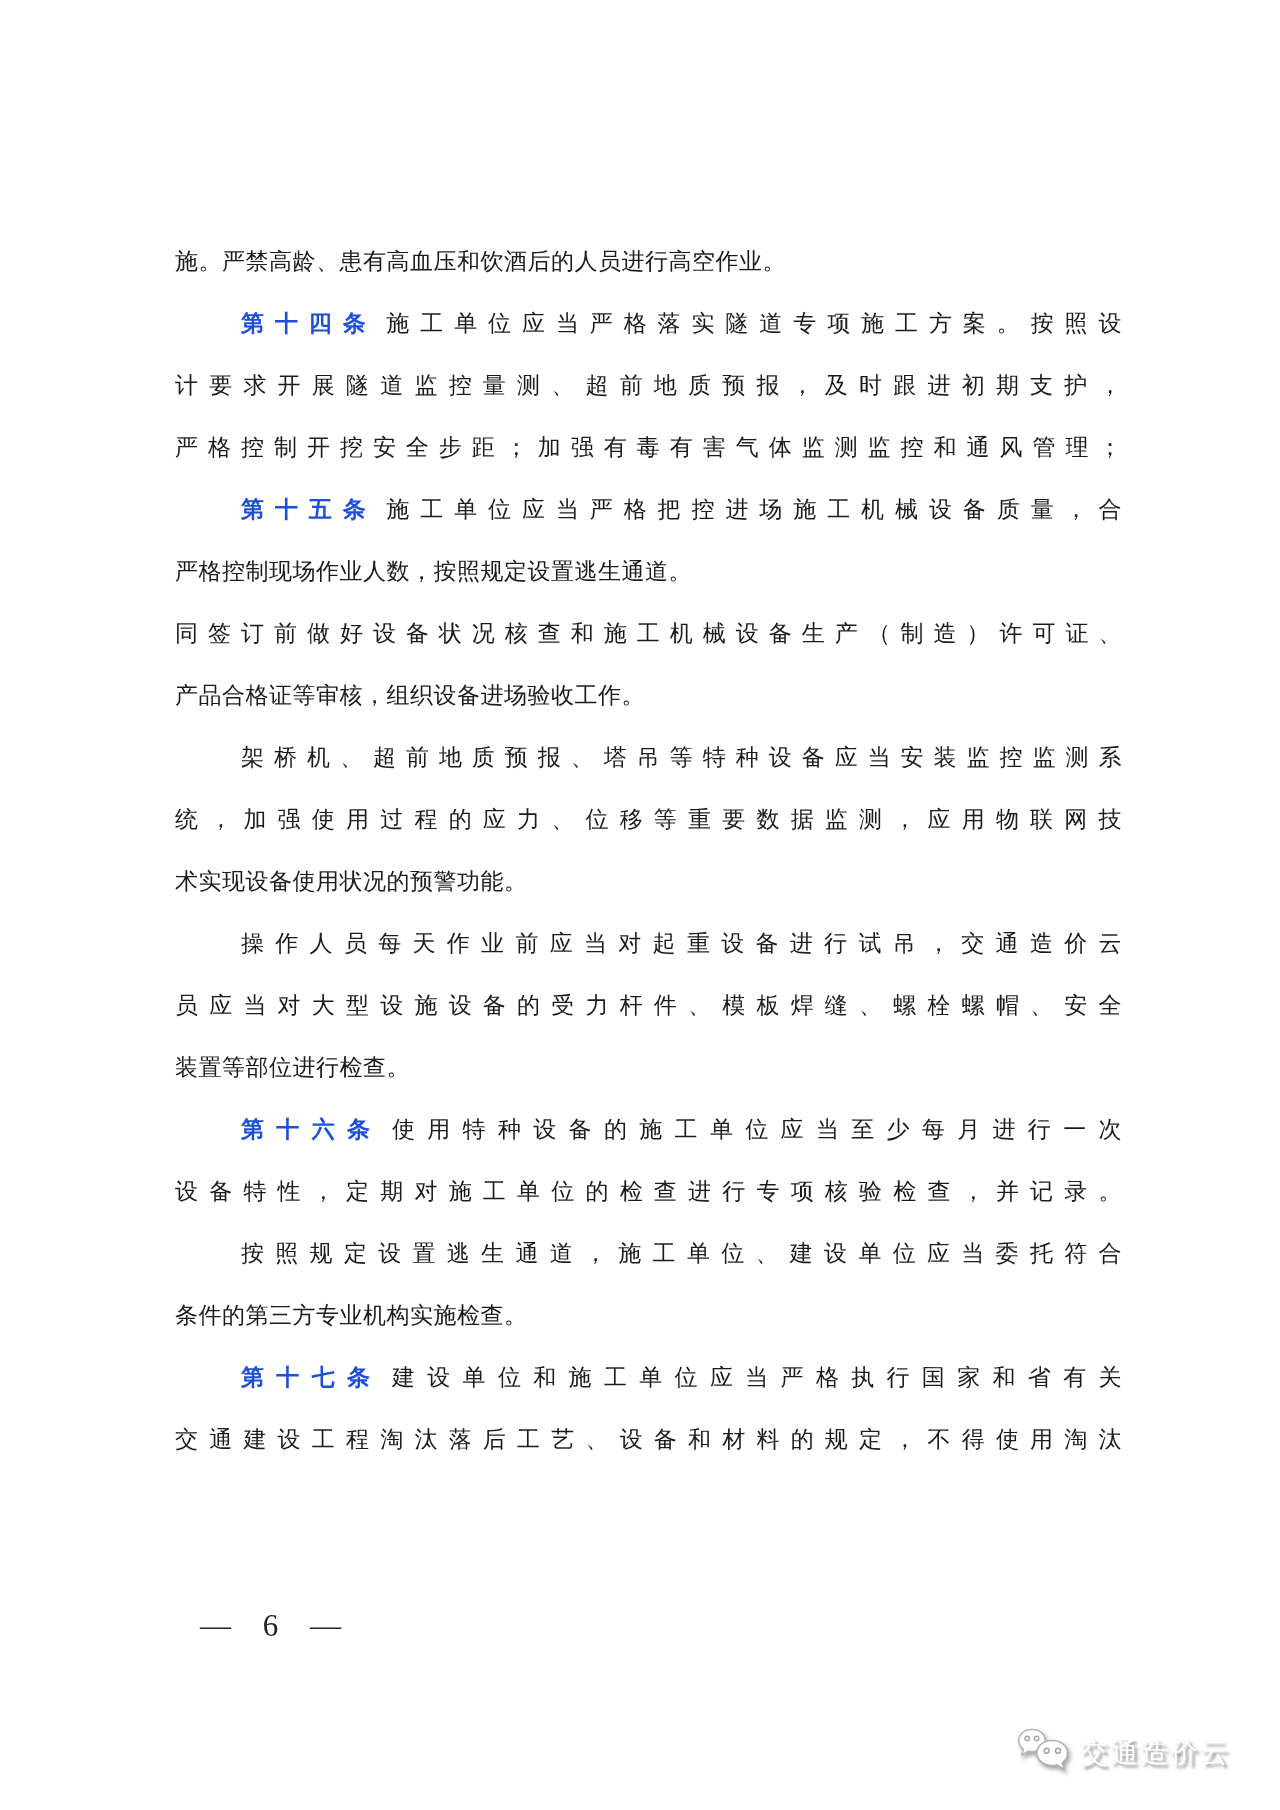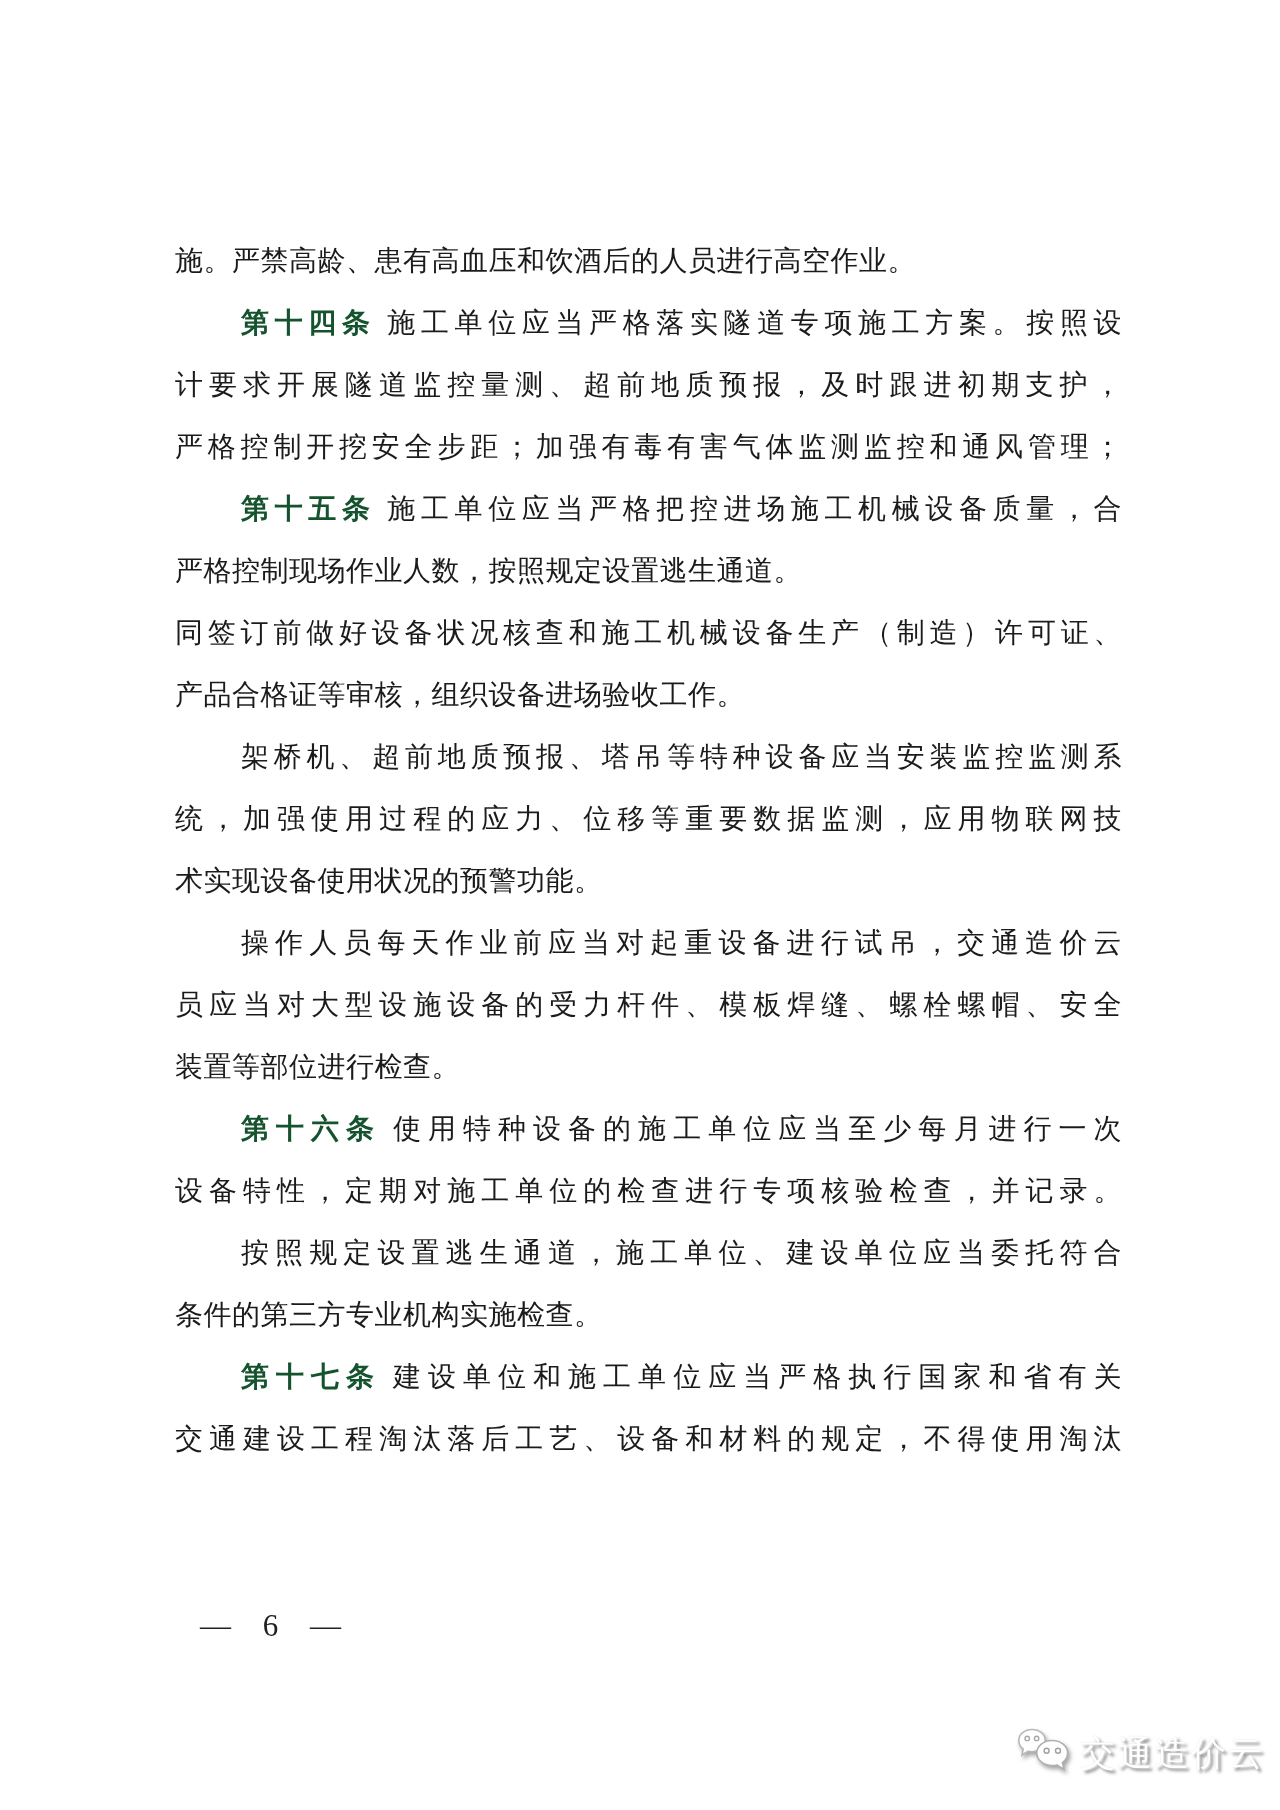--- a/index.html
+++ b/index.html
@@ -16,58 +16,58 @@
     background:#ffffff;
   }
   .text-block {
     position:absolute;
     left:175px; top:230px;
     width:947px;
   }
   .ln {
     height:62px;
     line-height:62px;
-    font-size:28px;
+    font-size:23px;
     color:#1b1b1b;
     letter-spacing:0.5px;
     text-align:justify;
     text-align-last:justify;
     text-justify:inter-character;
     white-space:normal;
     overflow:visible;
   }
   .ln.end {
     text-align:left;
     text-align-last:left;
   }
   .ln.ind { text-indent:66px; }
   .head {
     font-family:"Liberation Sans","DejaVu Sans",sans-serif;
     font-weight:700;
     margin-right:0.42em;
-    color:#14532d;
+    color:#1d4ed8;
   }
   .head:empty { margin-right:0; }
   .page-footer {
     position:absolute;
     left:200px; top:1608px;
     font-size:31px;
     color:#222;
     letter-spacing:12px;
     font-family:"Liberation Serif","DejaVu Serif",serif;
   }
   .watermark {
     position:absolute;
     left:1016px; top:1726px;
     display:flex;
     align-items:center;
     gap:8px;
   }
   .watermark .wm-text {
-    font-size:35px;
+    font-size:28px;
     letter-spacing:2px;
     color:#ffffff;
     text-shadow:0 0 1px #d8d8d8, 3px 3px 3px rgba(125,125,125,0.85);
     font-family:"Liberation Serif","DejaVu Serif",serif;
     white-space:nowrap;
   }
   .watermark svg { filter:drop-shadow(2px 3px 2px rgba(125,125,125,0.7)); }
 </style>
 </head>
 <body>

